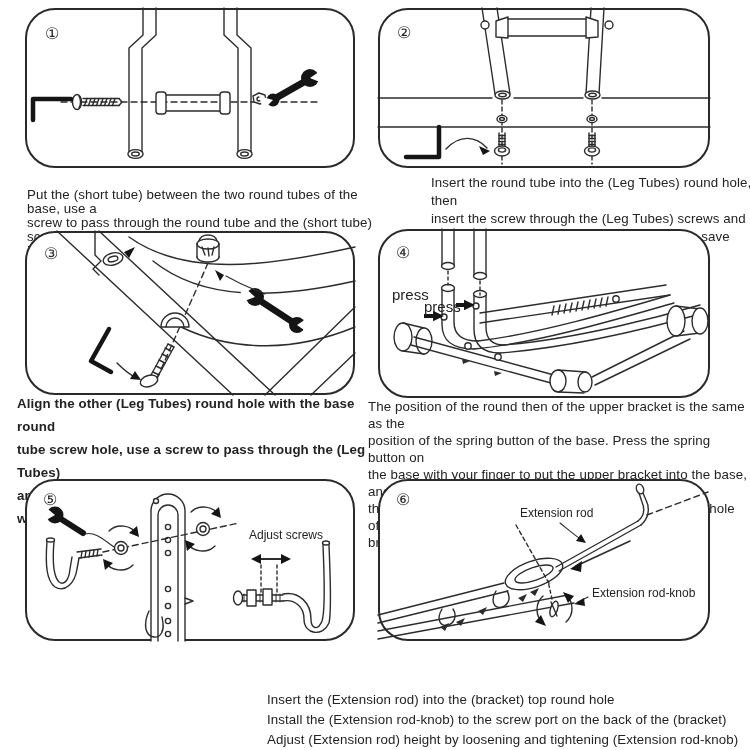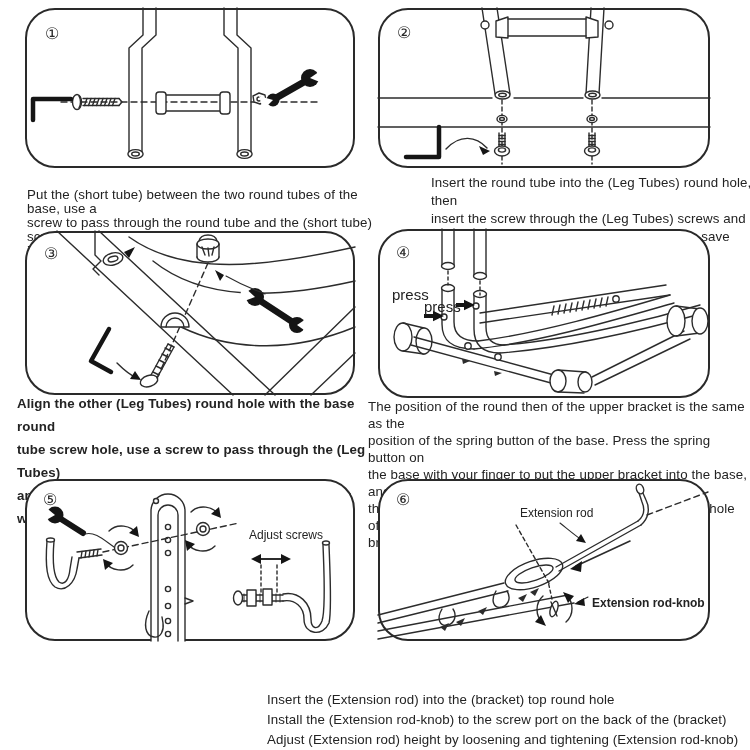--- a/index.html
+++ b/index.html
@@ -358,21 +358,21 @@
           <path d="M258,122 C270,120 279,128 279,140 C279,156 298,158 304,144 C307,132 305,92 304,66"></path>
           <ellipse cx="301" cy="64" rx="3.5" ry="2" fill="#fff"></ellipse>
         </g>
       </g>
     </svg>
   </div>
 
   <div class="panel" style="left:378px;top:479px;width:332px;height:162px;">
     <div class="stepnum" style="left:16px;top:11px;">⑥</div>
     <div class="dlabel lab-sm" style="left:140px;top:26px;">Extension rod</div>
-    <div class="dlabel lab-sm" style="left:212px;top:116px;font-weight:bold;">Extension rod-knob</div>
+    <div class="dlabel lab-sm" style="left:212px;top:106px;">Extension rod-knob</div>
     <svg width="332" height="162" viewBox="0 0 332 162">
       <g stroke="#2c2c2c" stroke-width="1.4" fill="none" stroke-linecap="round" stroke-linejoin="round">
 
         <g>
           <path d="M0,136 L126,104"></path>
             <path d="M0,144 L130,112"></path>
           <path d="M0,152 L190,116"></path>
             <path d="M0,160 L196,124"></path>
           <path d="M118,112 C112,122 116,130 124,128 C131,126 133,118 129,112"></path>
           <path d="M64,130 C58,140 62,148 70,146 C77,144 79,136 75,130"></path>

